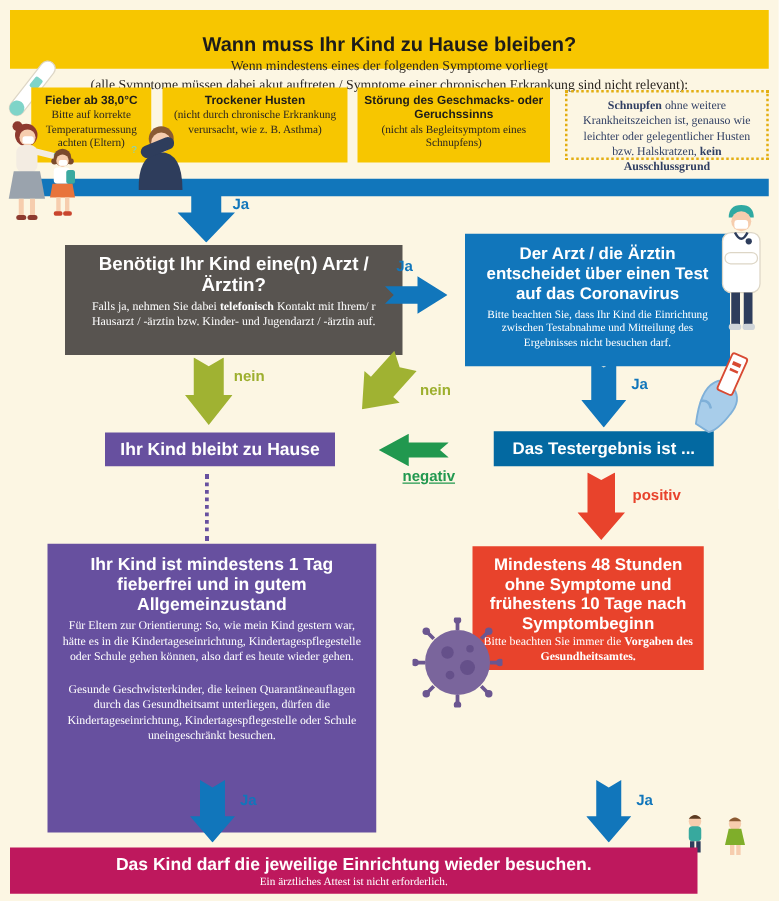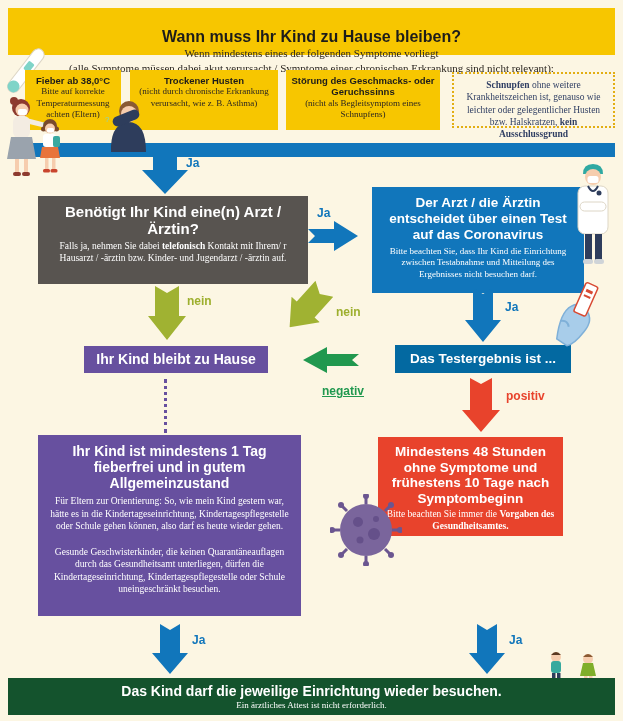--- a/index.html
+++ b/index.html
@@ -18,41 +18,41 @@
   .ybox{background:#f7c600;color:#1d1c1a;padding:5px 4px 4px 4px;box-sizing:border-box;height:60px;}
   .ybox .t{font-size:9.5px;line-height:1.2;}
   .ybox .b{font-size:9px;line-height:1.25;color:#2b2620;}
 
   .note{left:452px;top:72px;width:163px;height:56px;border:2px dotted #e2ae12;
         box-sizing:border-box;padding:5px 4px;}
   .note .txt{font-size:9.5px;line-height:1.3;color:#2f3e63;}
 
   .bluebar{left:30px;top:143px;width:585px;height:14px;background:#1176bb;}
 
-  .graybox{left:38px;top:196px;width:270px;height:88px;background:#585450;box-sizing:border-box;padding:7px 8px;}
+  .graybox{left:52px;top:196px;width:270px;height:88px;background:#585450;box-sizing:border-box;padding:7px 8px;}
   .graybox .t{font-size:15px;line-height:1.15;}
   .graybox .b{font-size:9.5px;line-height:1.3;margin-top:2px;}
 
   .bluebox1{left:372px;top:187px;width:212px;height:106px;background:#1176bb;box-sizing:border-box;padding:8px 8px;}
   .bluebox1 .t{font-size:13.5px;line-height:1.2;}
   .bluebox1 .b{font-size:9px;line-height:1.3;margin-top:2px;}
 
   .pboxsmall{left:84px;top:346px;width:184px;height:27px;background:#67509f;line-height:27px;font-size:14px;}
   .testbox{left:395px;top:345px;width:176px;height:28px;background:#0369a1;line-height:28px;font-size:13.5px;}
 
-  .pboxbig{left:38px;top:435px;width:263px;height:181px;background:#67509f;box-sizing:border-box;padding:8px 8px;}
+  .pboxbig{left:38px;top:435px;width:263px;height:231px;background:#67509f;box-sizing:border-box;padding:8px 8px;}
   .pboxbig .t{font-size:14px;line-height:1.15;}
   .pboxbig .b{font-size:9.5px;line-height:1.32;margin-top:4px;}
   .pboxbig .b2{margin-top:13px;}
 
   .redbox{left:378px;top:437px;width:185px;height:99px;background:#e8432c;box-sizing:border-box;padding:7px 6px;}
   .redbox .t{font-size:13.5px;line-height:1.15;}
   .redbox .b{font-size:9.5px;line-height:1.25;margin-top:3px;}
 
-  .greenbar{left:8px;top:678px;width:607px;height:37px;background:#14532d;box-sizing:border-box;padding-top:5px;}
+  .greenbar{left:8px;top:678px;width:550px;height:37px;background:#be185d;box-sizing:border-box;padding-top:5px;}
   .greenbar .t{font-size:14px;}
   .greenbar .b{font-size:9px;margin-top:1px;}
 
   .lbl{font-size:12px;font-weight:bold;font-family:"Liberation Sans",sans-serif;}
   .lbl.blue{color:#1176bb;}
   .lbl.olive{color:#9daf2e;}
   .lbl.green{color:#21984f;}
   .lbl.red{color:#e8432c;}
 
   .fillblue{fill:#1176bb;} .fillolive{fill:#a0b232;} .fillgreen{fill:#21984f;} .fillred{fill:#e8432c;}
@@ -60,21 +60,21 @@
   .dotline{left:164px;top:379px;height:54px;width:0;border-left:3px dotted #67509f;}
 </style>
 </head>
 <body>
 
 <div class="canvas">
 
   <div class="abs header ctr">
     <div class="t sansb">Wann muss Ihr Kind zu Hause bleiben?</div>
     <div class="s serif">Wenn mindestens eines der folgenden Symptome vorliegt</div>
-    <div class="s serif">(alle Symptome müssen dabei akut verursacht / Symptome einer chronischen Erkrankung sind nicht relevant):</div>
+    <div class="s serif">(alle Symptome müssen dabei akut auftreten / Symptome einer chronischen Erkrankung sind nicht relevant):</div>
   </div>
 
   <svg class="abs" style="left:0;top:44px;" width="48" height="58" viewBox="0 0 48 58">
     <g transform="rotate(38 24 29)">
       <rect x="18" y="0" width="12" height="52" rx="6" fill="#ffffff" stroke="#ddd6c6" stroke-width="1"></rect>
       <rect x="20.5" y="16" width="7" height="10" rx="1.5" fill="#7fd4c8"></rect>
       <rect x="18" y="40" width="12" height="12" rx="6" fill="#7fd4c8"></rect>
     </g>
   </svg>
 
@@ -174,21 +174,21 @@
   <svg class="abs" style="left:288px;top:282px;transform:rotate(42deg);" width="38" height="52" viewBox="0 0 38 52">
     <polygon class="fillolive" points="7,0 19,7 31,0 31,28 38,28 19,52 0,28 7,28"></polygon>
   </svg>
   <div class="abs lbl olive" style="left:336px;top:305px;">nein</div>
 
   <div class="abs pboxsmall ctr white sansb">Ihr Kind bleibt zu Hause</div>
 
   <svg class="abs" style="left:303px;top:347px;" width="56" height="26" viewBox="0 0 56 26">
     <polygon class="fillgreen" points="56,7 24,7 24,0 0,13 24,26 24,19 56,19 49,13"></polygon>
   </svg>
-  <div class="abs lbl green" style="left:322px;top:384px;text-decoration:underline;">negativ</div>
+  <div class="abs lbl green" style="left:322px;top:374px;text-decoration:underline;">negativ</div>
 
   <svg class="abs" style="left:465px;top:288px;" width="36" height="54" viewBox="0 0 36 54">
     <polygon class="fillblue" points="8,0 18,6 28,0 28,32 36,32 18,54 0,32 8,32"></polygon>
   </svg>
   <div class="abs lbl blue" style="left:505px;top:300px;">Ja</div>
 
   <div class="abs testbox ctr white sansb">Das Testergebnis ist ...</div>
 
   <svg class="abs" style="left:550px;top:280px;" width="58" height="72" viewBox="0 0 58 72">
     <g transform="rotate(24 29 36)">

